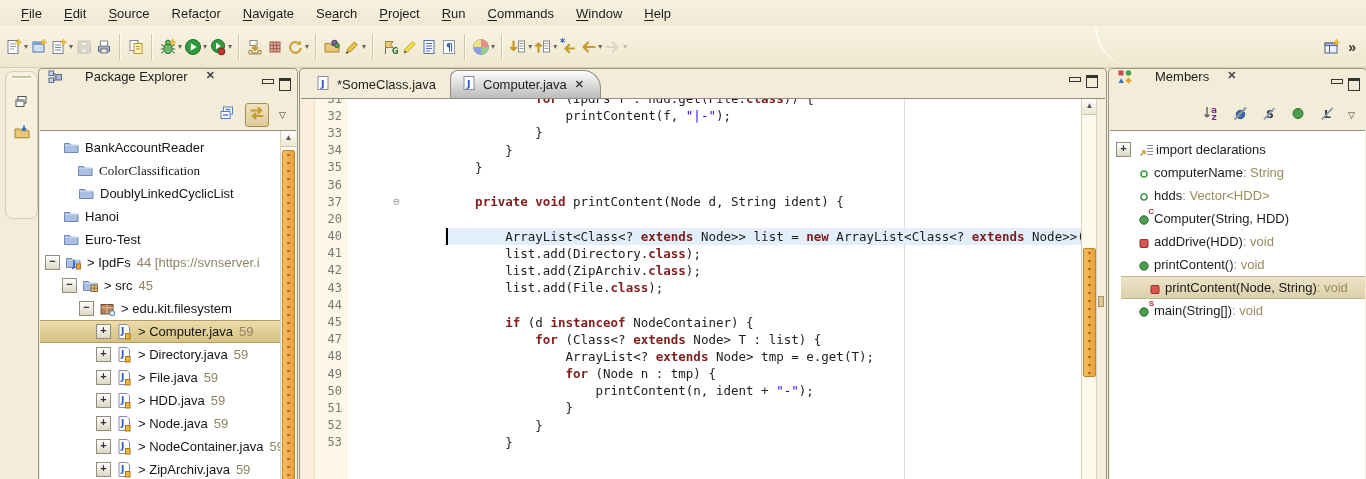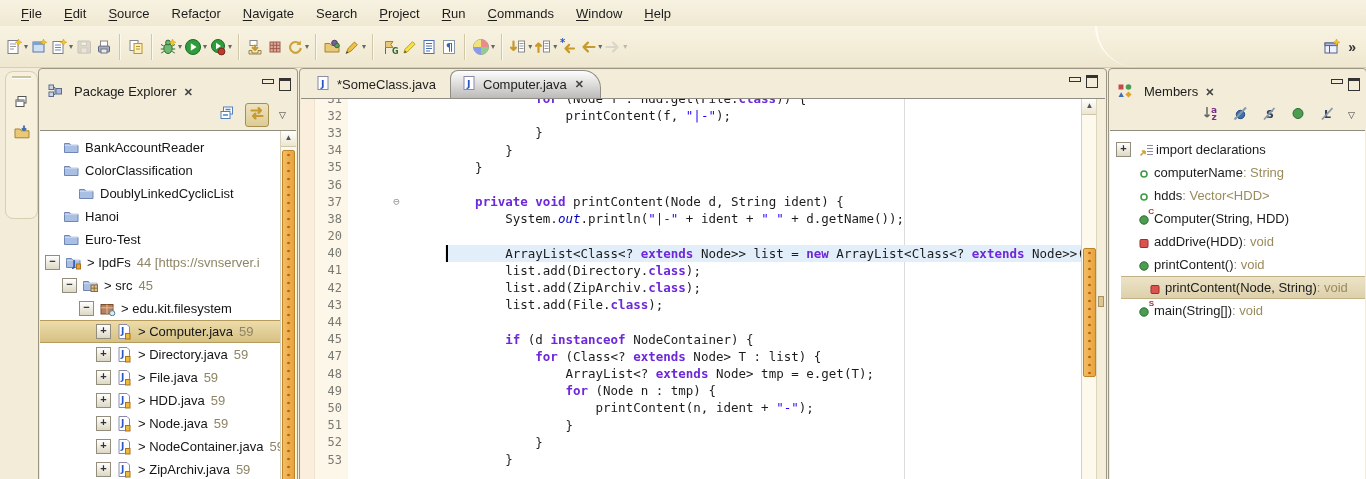--- a/index.html
+++ b/index.html
@@ -23,21 +23,21 @@
             border-left:2px solid #fffdf3;pointer-events:none;}
   .tb-overflow{font-weight:bold;color:#333;padding:0 10px 0 6px;font-size:14px;}
   
   .fastview{position:absolute;left:5px;top:71px;width:31px;height:142px;background:#f6f0dd;
             border:1px solid #d8cfb2;border-radius:8px;display:flex;flex-direction:column;align-items:center;padding-top:4px;}
   .fv-handle{width:19px;height:2px;background:#cdc3a2;border-bottom:1px solid #fff;margin-bottom:10px;}
   .fv-btn{padding:5px 2px;}
   
   .view{position:absolute;background:#f2ecd8;border:1px solid #9b9683;border-radius:4px 4px 0 0;}
   .view-header{height:30px;display:flex;align-items:center;padding:0 6px 0 8px;position:relative;}
-  .view-tab{display:flex;align-items:flex-end;gap:5px;height:30px;padding-right:6px;font-size:13px;}
+  .view-tab{display:flex;align-items:flex-start;gap:16px;height:30px;padding-right:6px;font-size:13px;}
   .view-close{font-size:11px;color:#444;font-weight:bold;padding:0 2px;}
   .hdr-right{margin-left:auto;display:flex;align-items:center;gap:5px;}
   .ic-min{width:10px;height:3px;border:1px solid #333;margin-top:-5px;}
   .ic-max{width:10px;height:9px;border:1px solid #333;border-top:3px solid #333;}
   .view-toolbar{height:31px;display:flex;align-items:center;justify-content:flex-end;gap:7px;padding-right:8px;}
   .vt-btn{display:flex;align-items:center;justify-content:center;width:22px;height:22px;border-radius:3px;}
   .vt-btn.pressed{background:linear-gradient(#eee3c0,#ddcb96);border:1px solid #a6904f;}
   .vmenu{font-size:9px;color:#333;padding:0 3px;}
   .view-body{position:absolute;left:1px;right:1px;bottom:0;background:#fff;border-top:1px solid #8f8d80;overflow:hidden;}
   
@@ -66,21 +66,21 @@
   .col-annot{position:absolute;left:0;top:0;bottom:0;width:13px;background:#fbeedd;border-right:1px solid #f0e2cd;}
   .col-num{position:absolute;left:14px;top:0;bottom:0;width:33px;background:#fcf7e9;}
   .col-fold{position:absolute;left:47px;top:0;bottom:0;width:13px;background:#fff;}
   .codelines{position:absolute;left:0;top:-9px;right:24px;font-family:"DejaVu Sans Mono",monospace;font-size:12.5px;}
   .cl{display:flex;height:17.2px;align-items:center;gap:42px;}
   .cl-num{width:47px;flex:0 0 47px;text-align:right;padding-right:6px;color:#7a7a74;font-size:12px;box-sizing:border-box;}
   .cl-fold{width:13px;flex:0 0 13px;color:#8a8a8a;font-size:9px;text-align:center;}
   .cl-code{flex:1;white-space:pre;position:relative;height:100%;display:flex;align-items:center;}
   .cl.current .cl-code{background:#e3eefb;}
   .cursor{position:absolute;left:1px;top:0;bottom:0;width:2px;background:#000;}
-  .k{color:#6d28d9;font-weight:bold;}
+  .k{color:#7f1d1d;font-weight:bold;}
   .s{color:#2a00ff;}
   .f{color:#0000c0;font-style:italic;}
   .margin-line{position:absolute;top:0;bottom:0;left:603px;width:1px;background:#dcdcdc;}
   .overview{position:absolute;right:0;top:0;bottom:0;width:8px;background:#f5eedb;border-left:1px solid #ddd5bb;}
   .ov-mark{position:absolute;left:1px;right:1px;height:9px;background:#dcc694;border:1px solid #a89260;}
   .esb{right:8px;}
   
   .mlist{position:absolute;inset:0;padding-top:7px;}
   .mrow{display:flex;align-items:center;height:23px;white-space:nowrap;font-size:13px;padding-left:6px;}
   .mrow.sel{background:linear-gradient(#ece3c8,#ddd0ab);border-top:1px solid #c2b285;border-bottom:1px solid #c2b285;height:21px;margin-left:11px;}
@@ -405,21 +405,21 @@
           <div class="trow" style="padding-left: 5px;">
             <span class="texp-spacer"></span>
             <span class="ticon">
               <svg width="16" height="15" viewBox="0 0 16 15" xmlns="http://www.w3.org/2000/svg">
                 <path d="M1.5 3.5h5l1.3 1.8H15V12.5H1.5z" fill="#a9c0e4" stroke="#6e86b4"></path>
                 <path d="M1.7 5.4h13" stroke="#cbd8ee"></path>
               </svg>
             </span>
             <span class="tlabel">BankAccountReader</span>
           </div>
-          <div class="trow" style="padding-left: 5px;">
+          <div class="trow" style="padding-left: 19px; font-family: Liberation Serif, serif;">
             <span class="texp-spacer"></span>
             <span class="ticon">
               <svg width="16" height="15" viewBox="0 0 16 15" xmlns="http://www.w3.org/2000/svg">
                 <path d="M1.5 3.5h5l1.3 1.8H15V12.5H1.5z" fill="#a9c0e4" stroke="#6e86b4"></path>
                 <path d="M1.7 5.4h13" stroke="#cbd8ee"></path>
               </svg>
             </span>
             <span class="tlabel">ColorClassification</span>
           </div>
           <div class="trow" style="padding-left: 20px;">
@@ -605,21 +605,21 @@
     </div>
     <div class="ebody">
       <div class="col-annot"></div>
       <div class="col-num"></div>
       <div class="col-fold"></div>
       <div class="margin-line"></div>
       <div class="codelines" id="codelines">
           <div class="cl">
             <span class="cl-num">31</span>
             <span class="cl-fold"></span>
-            <span class="cl-code"><span>            <span class="k">for</span><span> (Node f : hdd.get(File.</span><span class="k">class</span><span>)) {</span></span></span>
+            <span class="cl-code"><span>            <span class="k">for</span><span> (IpdFs f : hdd.get(File.</span><span class="k">class</span><span>)) {</span></span></span>
           </div>
           <div class="cl">
             <span class="cl-num">32</span>
             <span class="cl-fold"></span>
             <span class="cl-code"><span>                <span>printContent(f, </span><span class="s">"|-"</span><span>);</span></span></span>
           </div>
           <div class="cl">
             <span class="cl-num">33</span>
             <span class="cl-fold"></span>
             <span class="cl-code"><span>            <span>}</span></span></span>
@@ -636,25 +636,20 @@
           </div>
           <div class="cl">
             <span class="cl-num">36</span>
             <span class="cl-fold"></span>
             <span class="cl-code"><span></span></span>
           </div>
           <div class="cl">
             <span class="cl-num">37</span>
             <span class="cl-fold" style="color: rgb(153, 153, 153); font-size: 11px;">⊖</span>
             <span class="cl-code"><span>    <span class="k">private</span><span> </span><span class="k">void</span><span> printContent(Node d, String ident) {</span></span></span>
-          </div>
-          <div class="cl">
-            <span class="cl-num">38</span>
-            <span class="cl-fold"></span>
-            <span class="cl-code"><span>        <span>System.</span><span class="f">out</span><span>.println(</span><span class="s">"|-"</span><span> + ident + </span><span class="s">" "</span><span> + d.getName());</span></span></span>
           </div>
           <div class="cl">
             <span class="cl-num">20</span>
             <span class="cl-fold"></span>
             <span class="cl-code"><span></span></span>
           </div>
           <div class="cl current">
             <span class="cl-num">40</span>
             <span class="cl-fold"></span>
             <span class="cl-code"><span>        <span>ArrayList&lt;Class&lt;? </span><span class="k">extends</span><span> Node&gt;&gt; list = </span><span class="k">new</span><span> ArrayList&lt;Class&lt;? </span><span class="k">extends</span><span> Node&gt;&gt;();</span></span><span class="cursor"></span></span>

